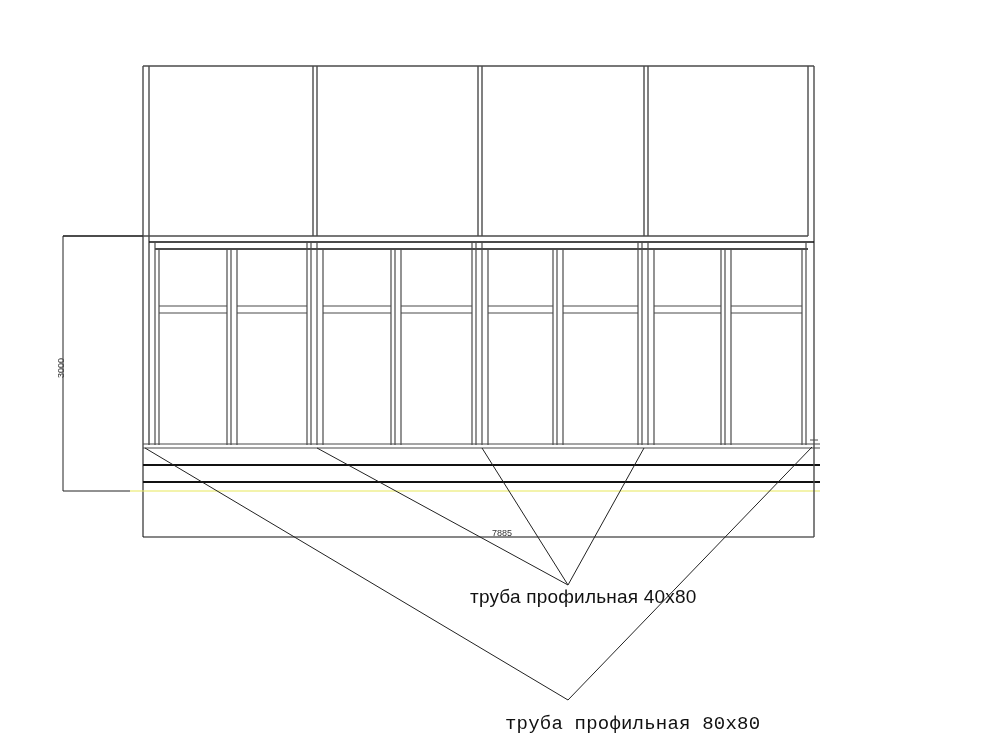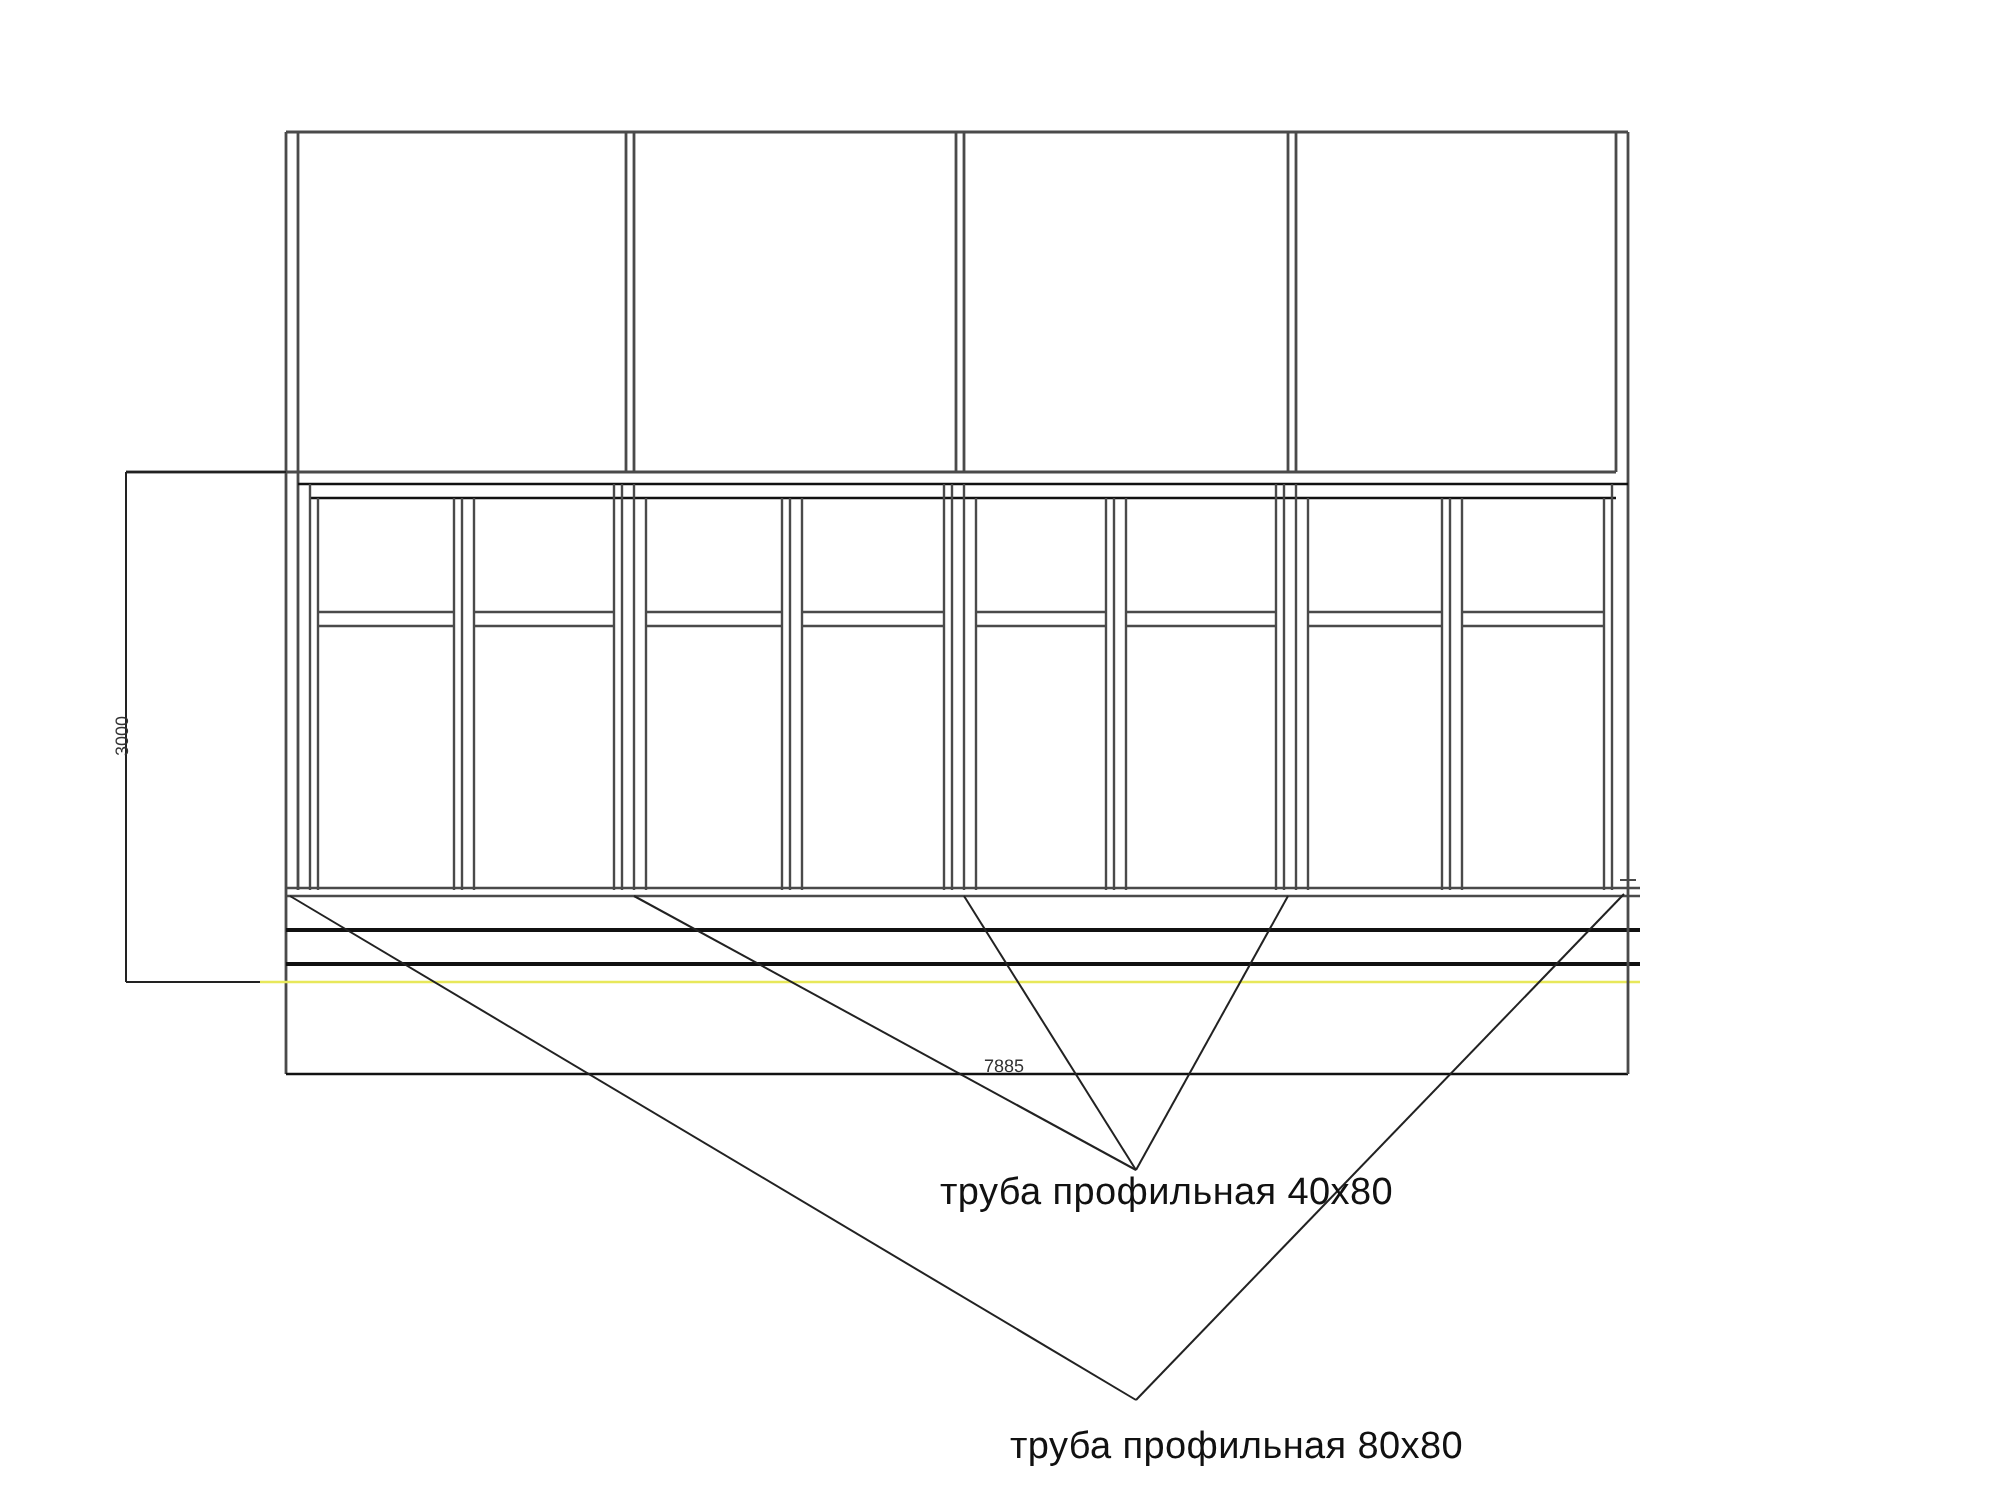--- a/index.html
+++ b/index.html
@@ -149,13 +149,13 @@
   <g stroke="#222222" stroke-width="1" fill="none">
     <line x1="145" y1="448" x2="568" y2="700"></line>
     <line x1="812" y1="447" x2="568" y2="700"></line>
   </g>
 </svg>
 
 <div class="label dim dim-vertical" style="left:56px; top:378px;">3000</div>
 <div class="label dim" style="left:492px; top:528px;">7885</div>
 
 <div class="label callout" style="left:470px; top:586px;">труба профильная  40x80</div>
-<div class="label callout" style="left:505px; top:713px;">труба профильная  80x80</div>
+<div class="label callout" style="left:505px; top:713px;font-family:Liberation Mono, monospace;">труба профильная  80x80</div>
 
 </body></html>

